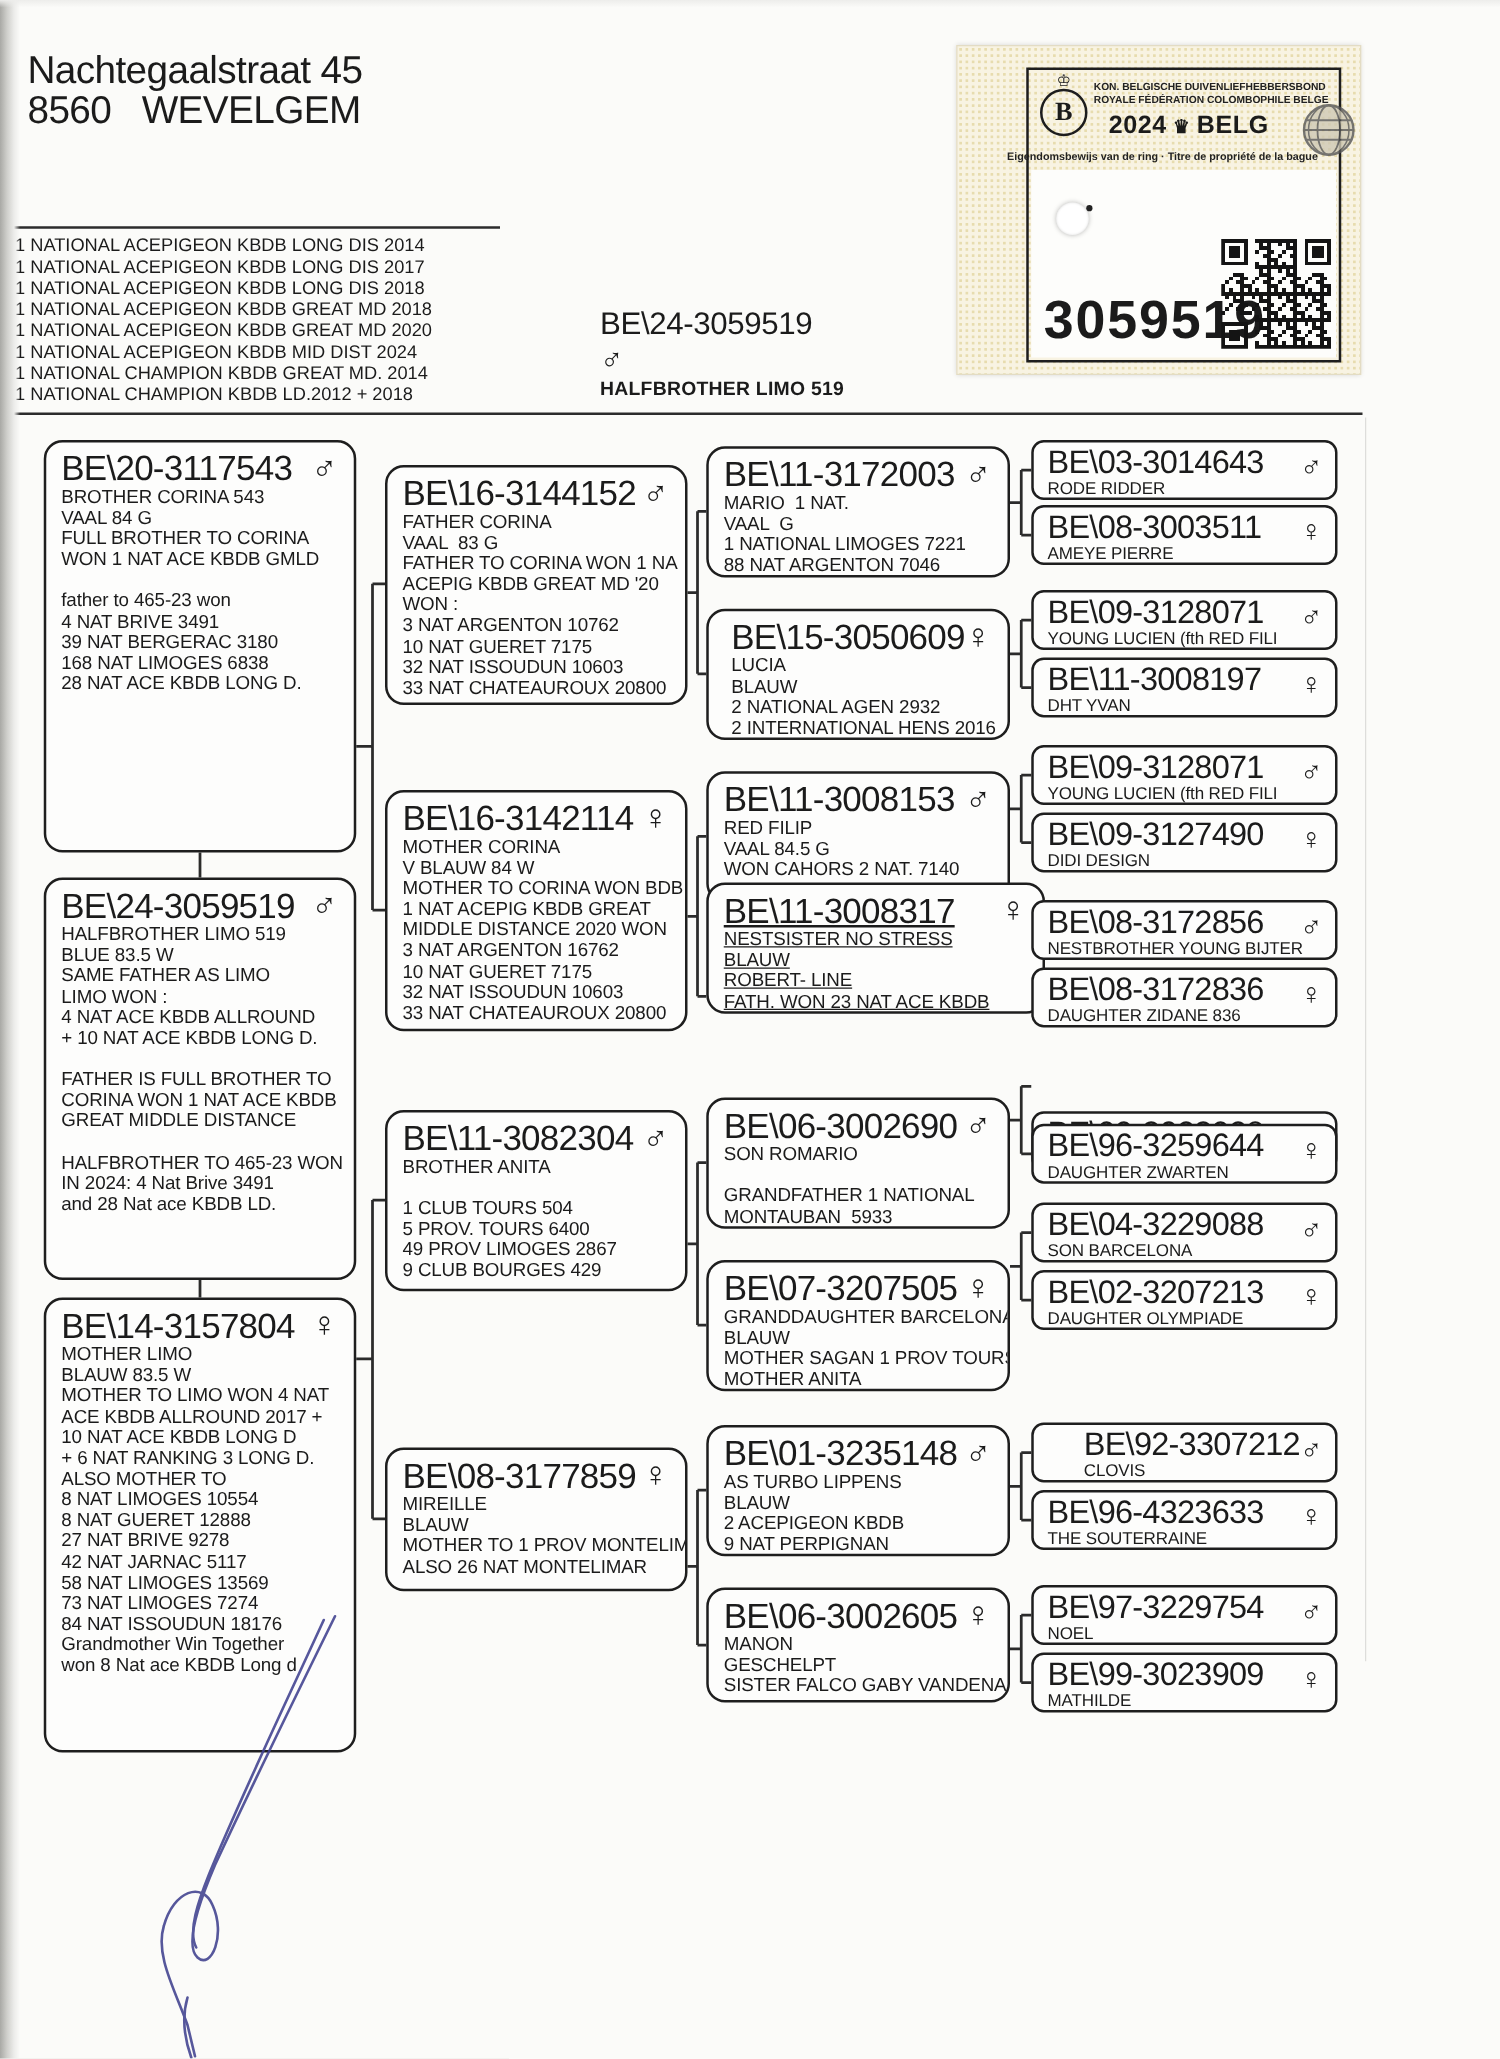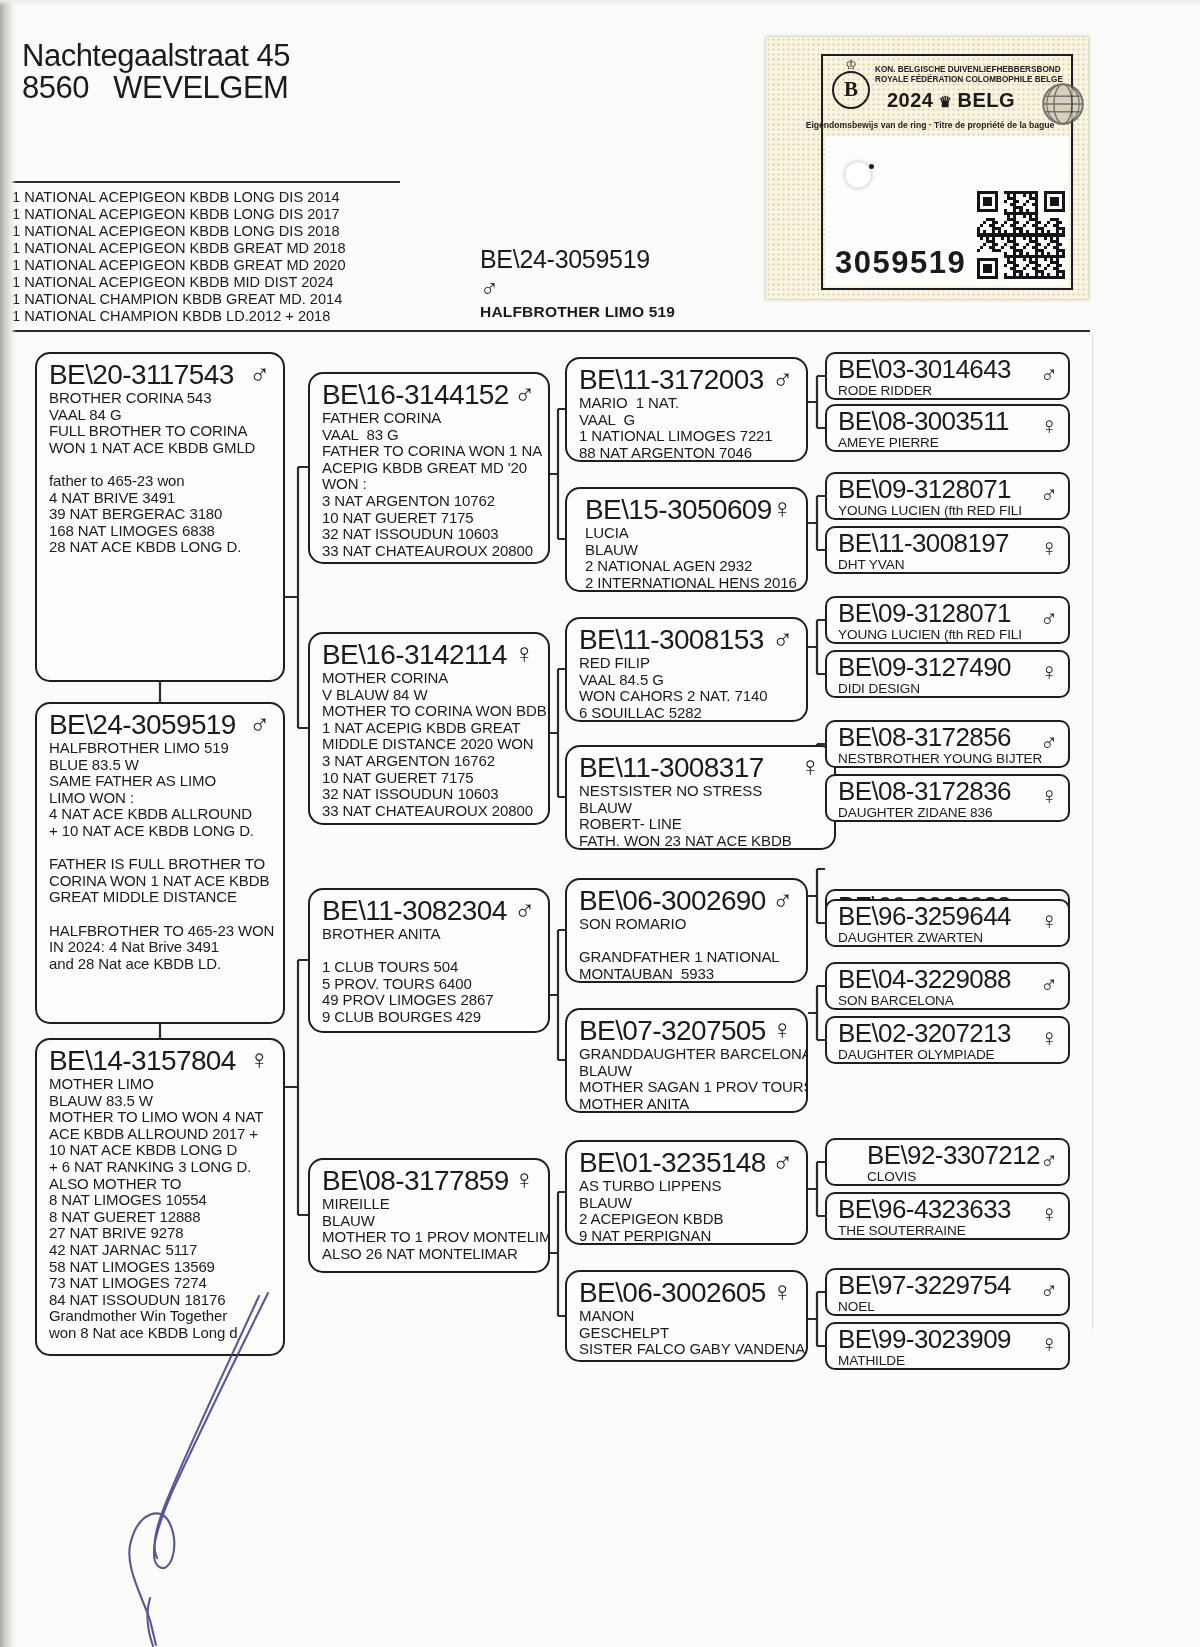--- a/index.html
+++ b/index.html
@@ -33,21 +33,21 @@
     font-family:"Liberation Serif",serif;font-weight:bold;font-size:21px;line-height:32px;}
   .fed-head{position:absolute;left:52px;top:9px;width:158px;font-size:8.2px;font-weight:bold;line-height:9.6px;white-space:nowrap;color:#222;}
   .year-row{position:absolute;left:48px;top:33px;width:160px;text-align:center;font-size:20px;font-weight:bold;letter-spacing:.5px;}
   .year-row .crown2{font-size:15px;margin:0 5px;}
   #globe{position:absolute;right:-16px;top:24px;width:48px;height:48px;opacity:.8;}
   .stamp-sub{position:absolute;left:-40px;right:-6px;top:64px;text-align:center;font-size:8.6px;font-weight:bold;white-space:nowrap;color:#222;}
   .white-zone{position:absolute;left:2px;right:2px;top:80px;bottom:2px;background:#fdfdfb;}
   .hole{position:absolute;left:20px;top:26px;width:26px;height:26px;border-radius:50%;background:#fff;
     box-shadow:0 0 4px rgba(0,0,0,.28), inset 0 0 2px #ddd;}
   .hole-dot{position:absolute;right:-3px;top:2px;width:5px;height:5px;border-radius:50%;background:#222;}
-  .big-ring{position:absolute;left:10px;bottom:5px;font-size:31px;font-weight:bold;letter-spacing:1.5px;}
+  .big-ring{position:absolute;left:10px;bottom:5px;font-size:43px;font-weight:bold;letter-spacing:1.5px;}
   #qr{position:absolute;right:4px;bottom:7px;width:88px;height:88px;}
 
   
   .pbox{position:absolute;border:2.3px solid #1e1e1e;border-radius:15px;background:#fdfdfc;
     padding:5px 10px 4px 12px;box-sizing:border-box;overflow:hidden;}
   .pbox .ring{font-size:28px;line-height:31px;letter-spacing:-.6px;white-space:pre;}
   .pbox .sex{position:absolute;top:5px;right:13px;font-size:28px;font-weight:bold;line-height:30px;}
   .bline{font-size:15px;line-height:16.6px;min-height:16.6px;white-space:pre;letter-spacing:-.1px;}
   .pbox.small{border-radius:10px;padding:1px 8px 1px 11px;}
   .pbox.small .ring{font-size:26px;line-height:28px;}
@@ -467,21 +467,21 @@
         <div class="bline">+ 10 NAT ACE KBDB LONG D.</div>
         <div class="bline"></div>
         <div class="bline">FATHER IS FULL BROTHER TO</div>
         <div class="bline">CORINA WON 1 NAT ACE KBDB</div>
         <div class="bline">GREAT MIDDLE DISTANCE</div>
         <div class="bline"></div>
         <div class="bline">HALFBROTHER TO 465-23 WON</div>
         <div class="bline">IN 2024: 4 Nat Brive 3491</div>
         <div class="bline">and 28 Nat ace KBDB LD.</div>
       </div>
-      <div class="pbox" style="left: 35px; top: 1038px; width: 250px; height: 318px;">
+      <div class="pbox" style="left: 35px; top: 1038px; width: 250px; height: 364px;">
         <div class="ring">BE\14-3157804</div>
         <span class="sex">♀</span>
         <div class="bline">MOTHER LIMO</div>
         <div class="bline">BLAUW 83.5 W</div>
         <div class="bline">MOTHER TO LIMO WON 4 NAT</div>
         <div class="bline">ACE KBDB ALLROUND 2017 +</div>
         <div class="bline">10 NAT ACE KBDB LONG D</div>
         <div class="bline">+ 6 NAT RANKING 3 LONG D.</div>
         <div class="bline">ALSO MOTHER TO</div>
         <div class="bline">8 NAT LIMOGES 10554</div>
@@ -555,21 +555,21 @@
         <div class="bline">2 INTERNATIONAL HENS 2016</div>
       </div>
       <div class="pbox" style="left: 565px; top: 617px; width: 243px; height: 105px;">
         <div class="ring">BE\11-3008153</div>
         <span class="sex">♂</span>
         <div class="bline">RED FILIP</div>
         <div class="bline">VAAL 84.5 G</div>
         <div class="bline">WON CAHORS 2 NAT. 7140</div>
         <div class="bline">6 SOUILLAC 5282</div>
       </div>
-      <div class="pbox" style="left: 565px; top: 745px; width: 271px; height: 105px;">
+      <div class="pbox" style="left: 565px; top: 706px; width: 271px; height: 105px; text-decoration: underline;">
         <div class="ring">BE\11-3008317</div>
         <span class="sex">♀</span>
         <div class="bline">NESTSISTER NO STRESS</div>
         <div class="bline">BLAUW</div>
         <div class="bline">ROBERT- LINE</div>
         <div class="bline">FATH. WON 23 NAT ACE KBDB</div>
       </div>
       <div class="pbox" style="left: 565px; top: 878px; width: 243px; height: 105px;">
         <div class="ring">BE\06-3002690</div>
         <span class="sex">♂</span>

